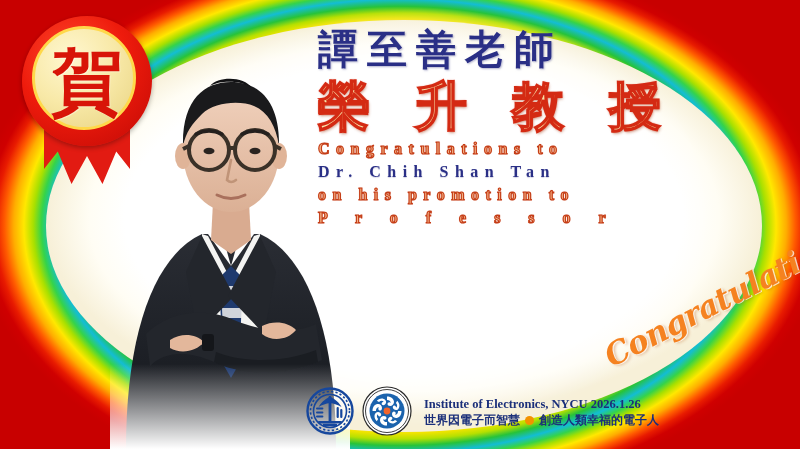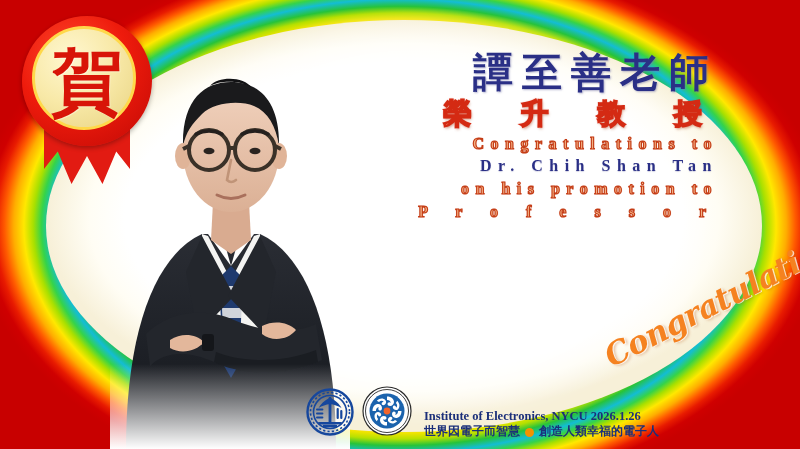--- a/index.html
+++ b/index.html
@@ -138,36 +138,35 @@
     height: 415px;
   }
   .portrait svg { display: block; }
 
   
   .text-col {
     position: absolute;
     left: 318px;
     top: 26px;
     width: 400px;
-    text-align: right;
-    margin-top: 23px;
+    text-align: left;
   }
   .cn-line-1 {
     font-family: "DejaVu Serif", "Liberation Serif", serif;
     font-size: 40px;
     font-weight: bold;
     letter-spacing: 9px;
     color: #2a2f86;
     line-height: 1.15;
     text-shadow: 1px 1px 2px rgba(120,120,170,0.55);
     white-space: nowrap;
   }
   .cn-line-2 {
-    font-family: Liberation Mono, monospace;
-    font-size: 28px;
+    font-family: Liberation Serif, serif;
+    font-size: 52px;
     font-weight: bold;
     letter-spacing: 16px;
     color: #f7e2a8;
     line-height: 1.2;
     margin-top: 4px;
     white-space: nowrap;
     -webkit-text-stroke: 1.6px #d42a13;
     text-shadow: 0 0 2px #d42a13, 1px 2px 3px rgba(160,60,20,0.45);
   }
   .en-line {
@@ -214,21 +213,21 @@
     text-shadow: 1px 1px 0 rgba(255,255,255,0.75), 2px 2px 3px rgba(180,80,10,0.35);
     white-space: nowrap;
   }
 
   
   .footer {
     position: absolute;
     left: 306px;
     top: 386px;
     display: flex;
-    align-items: flex-end;
+    align-items: center;
     gap: 8px;
   }
   .logo { flex: 0 0 auto; }
   .footer-text { margin-left: 4px; }
   .footer-en {
     font-family: "Liberation Serif", "DejaVu Serif", serif;
     font-size: 12.5px;
     font-weight: bold;
     color: #1b2f7a;
     white-space: nowrap;

